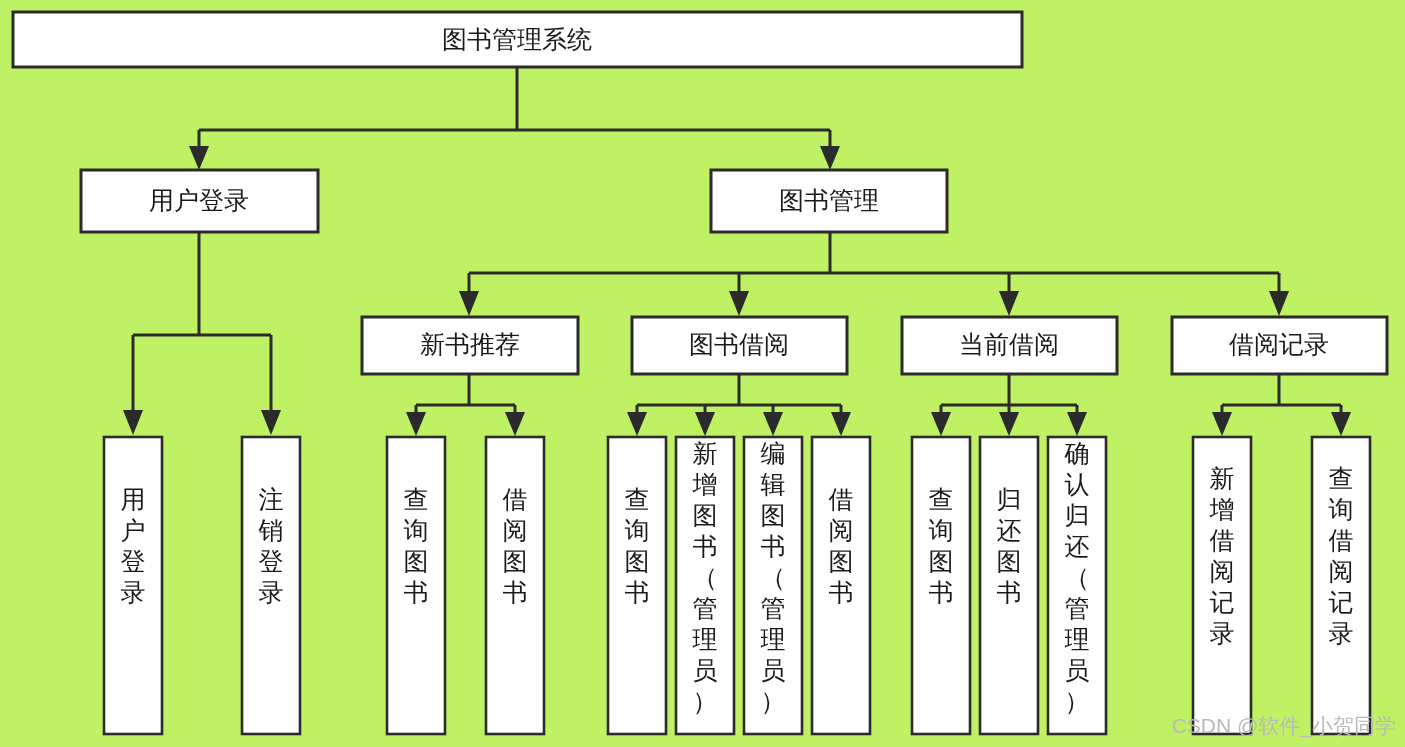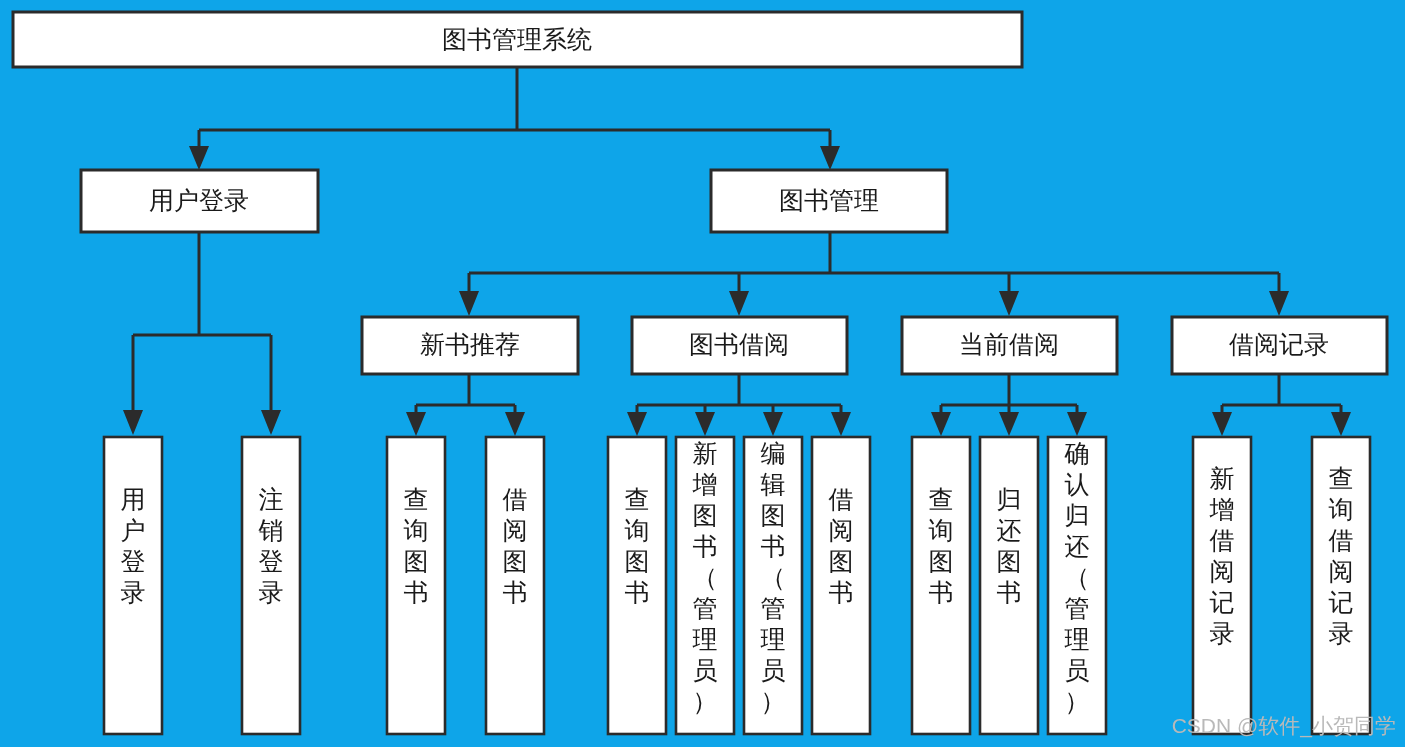--- a/index.html
+++ b/index.html
@@ -7,21 +7,21 @@
     padding: 0;
     background: #ffffff;
   }
   body {
     font-family: "Liberation Sans", "DejaVu Sans", sans-serif;
   }
   #diagram-root {
     position: relative;
     width: 1405px;
     height: 747px;
-    background: #0ea5e9;
+    background: #bef264;
     overflow: hidden;
   }
   svg.canvas {
     position: absolute;
     left: 0;
     top: 0;
     width: 1405px;
     height: 747px;
     display: block;
   }

